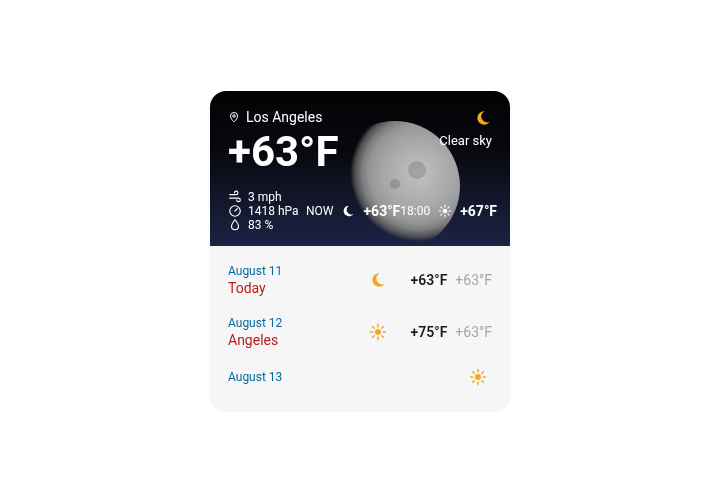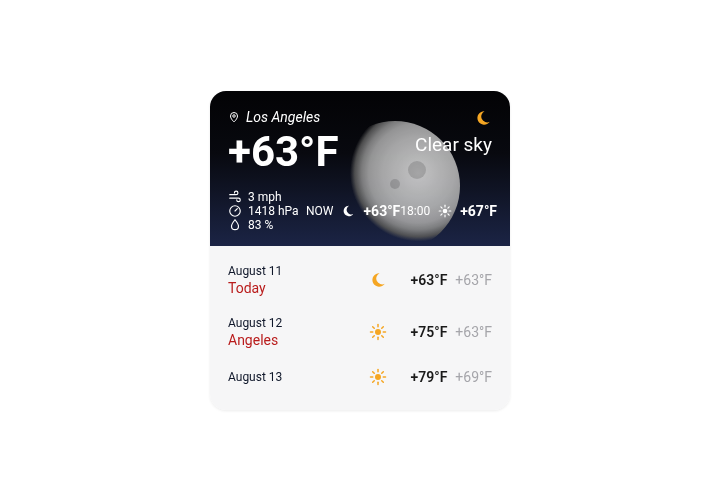--- a/index.html
+++ b/index.html
@@ -44,36 +44,35 @@
       background: rgba(0,0,0,0.15);
     }
     .moon-bg::before { width: 18px; height: 18px; top: 40px; left: 78px; }
     .moon-bg::after  { width: 10px; height: 10px; top: 58px; left: 60px; }
     .loc-row {
       position: relative;
       display: flex;
       align-items: center;
       gap: 6px;
       font-size: 14px;
-      font-style: italic;
     }
     .big-temp {
       position: relative;
       font-size: 42px;
       font-weight: 700;
       margin-top: 2px;
     }
     .cond {
       position: absolute;
       top: 18px;
       right: 18px;
       text-align: right;
     }
     .cond-icon { display: inline-block; margin-bottom: 6px; }
-    .cond-text { font-size: 19px; }
+    .cond-text { font-size: 13px; }
     .mid {
       position: relative;
       display: flex;
       margin-top: 14px;
     }
     .stats {
       display: flex;
       flex-direction: column;
       font-size: 12px;
       flex: 0 0 78px;
@@ -90,21 +89,21 @@
     .bottom {
       background: #f6f6f7;
       padding: 8px 18px 14px 18px;
     }
     .day {
       display: flex;
       align-items: center;
       padding: 10px 0;
     }
     .day-left { flex: 1; }
-    .day-date { font-size: 12px; color: #0f172a; }
+    .day-date { font-size: 12px; color: #0369a1; }
     .day-name { font-size: 14px; color: #b91c1c; margin-top: 2px; }
     .day-icon { width: 28px; display: flex; justify-content: center; }
     .day-temps { display: flex; gap: 8px; width: 100px; justify-content: flex-end; font-size: 14px; }
     .hi { color: #1a1a1a; font-weight: 600; }
     .lo { color: #a5a5aa; }
     .ic { display: inline-flex; }
   </style>
 </head>
 <body>
 
@@ -250,20 +249,16 @@
               <line x1="12" y1="19" x2="12" y2="22"></line>
               <line x1="2" y1="12" x2="5" y2="12"></line>
               <line x1="19" y1="12" x2="22" y2="12"></line>
               <line x1="4.9" y1="4.9" x2="7" y2="7"></line>
               <line x1="17" y1="17" x2="19.1" y2="19.1"></line>
               <line x1="4.9" y1="19.1" x2="7" y2="17"></line>
               <line x1="17" y1="7" x2="19.1" y2="4.9"></line>
             </g>
           </svg>
       </span>
-      <div class="day-temps">
-        <span class="hi">+79°F</span>
-        <span class="lo">+69°F</span>
-      </div>
     </div>
   </div>
 
 </div>
 
 </body></html>

